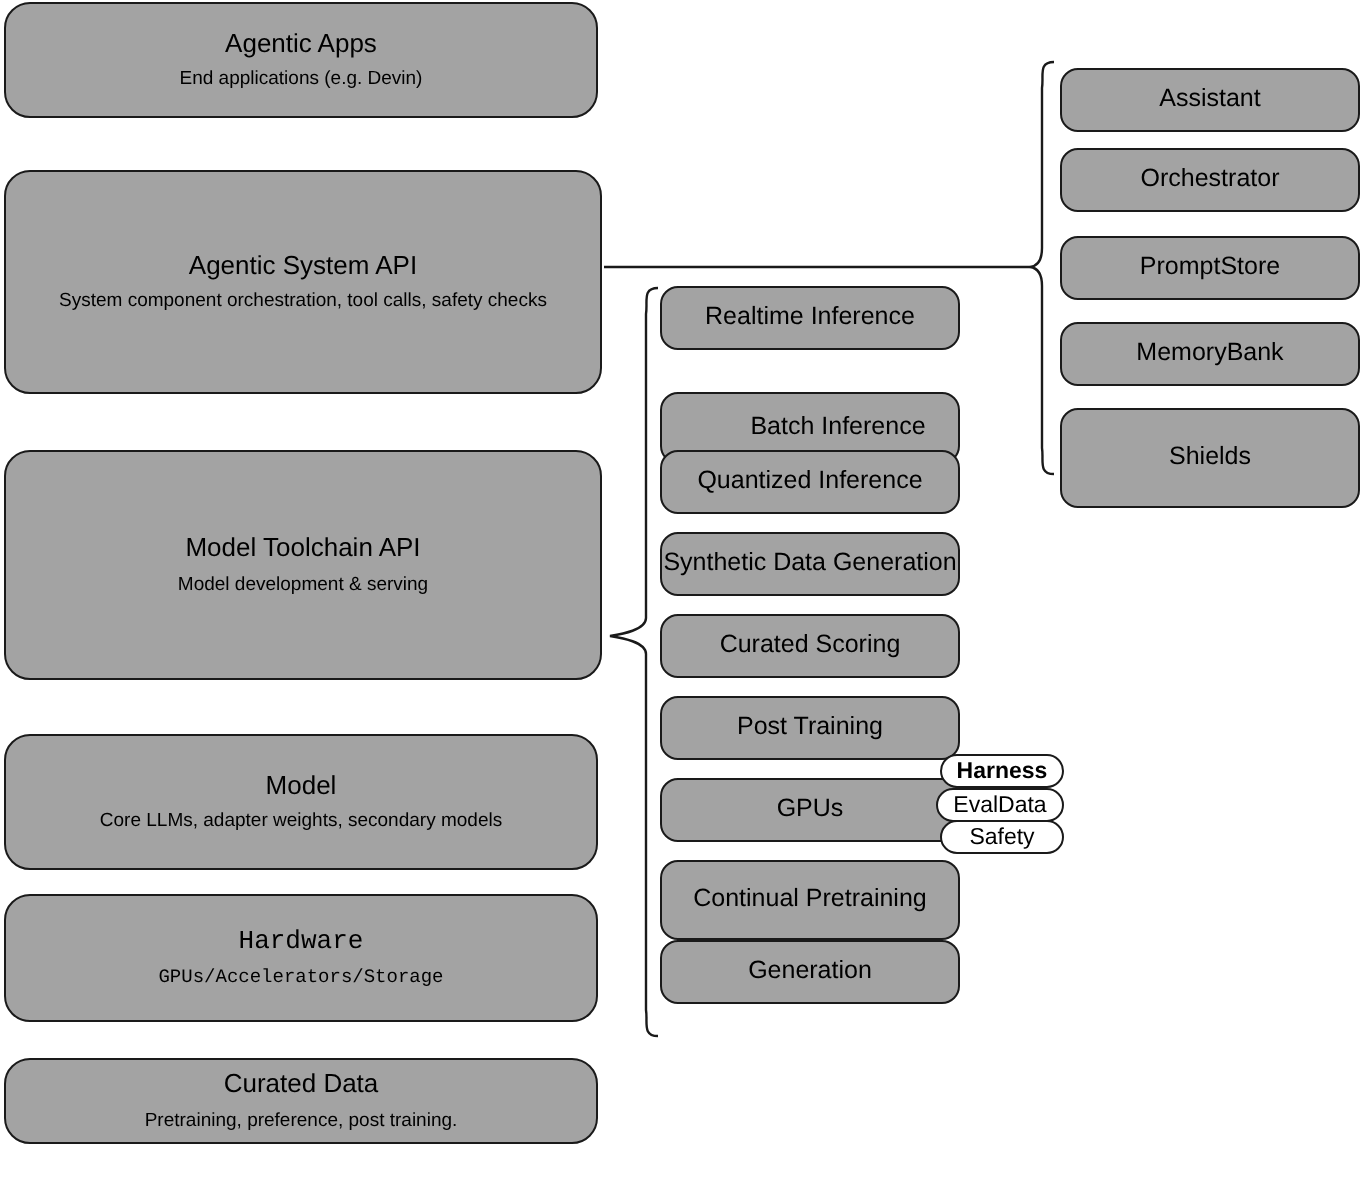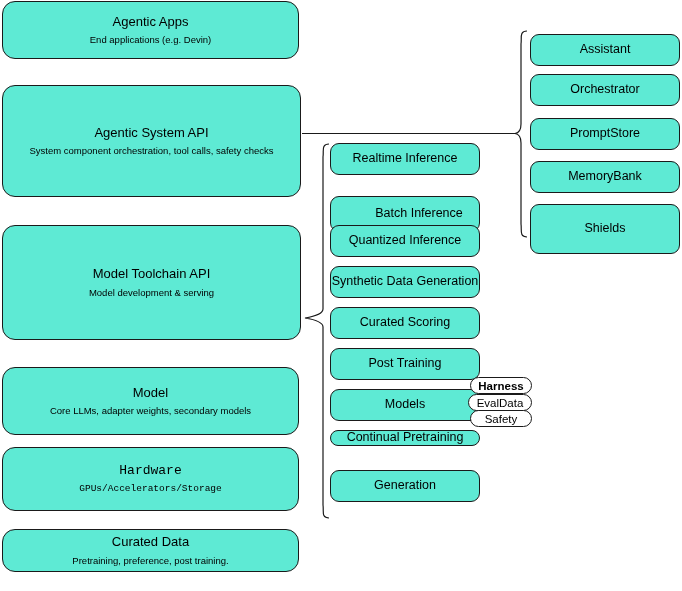--- a/index.html
+++ b/index.html
@@ -9,21 +9,21 @@
     font-family:"Liberation Sans", sans-serif;
     color:#000000;
     overflow:hidden;
     position:relative;
   }
   #canvas{position:absolute;left:0;top:0;width:682px;height:591px;}
   .node{
     position:absolute;
     box-sizing:border-box;
     border:1px solid #1a1a1a;
-    background:#5eead4;
+    background:#a3a3a3;
     border-radius:10px;
     display:flex;
     flex-direction:column;
     align-items:center;
     justify-content:center;
     text-align:right;
     line-height:1.25;
   }
   .node .title{
     font-size:13px;
@@ -126,23 +126,23 @@
   <div class="node mid-node" style="left:330px;top:266px;width:150px;height:32px;">
     <div class="title">Synthetic Data Generation</div>
   </div>
   <div class="node mid-node" style="left:330px;top:307px;width:150px;height:32px;">
     <div class="title">Curated Scoring</div>
   </div>
   <div class="node mid-node" style="left:330px;top:348px;width:150px;height:32px;">
     <div class="title">Post Training</div>
   </div>
   <div class="node mid-node" style="left:330px;top:389px;width:150px;height:32px;">
-    <div class="title">Models</div>
+    <div class="title">GPUs</div>
   </div>
-  <div class="node mid-node" style="left:330px;top:430px;width:150px;height:16px;">
+  <div class="node mid-node" style="left:330px;top:430px;width:150px;height:40px;">
     <div class="title">Continual Pretraining</div>
   </div>
   <div class="node mid-node" style="left:330px;top:470px;width:150px;height:32px;">
     <div class="title">Generation</div>
   </div>
 
   <div class="pill" style="left:470px;top:377px;width:62px;height:17px;font-weight:bold;">
     <span>Harness</span>
   </div>
   <div class="pill" style="left:468px;top:394px;width:64px;height:17px;">

